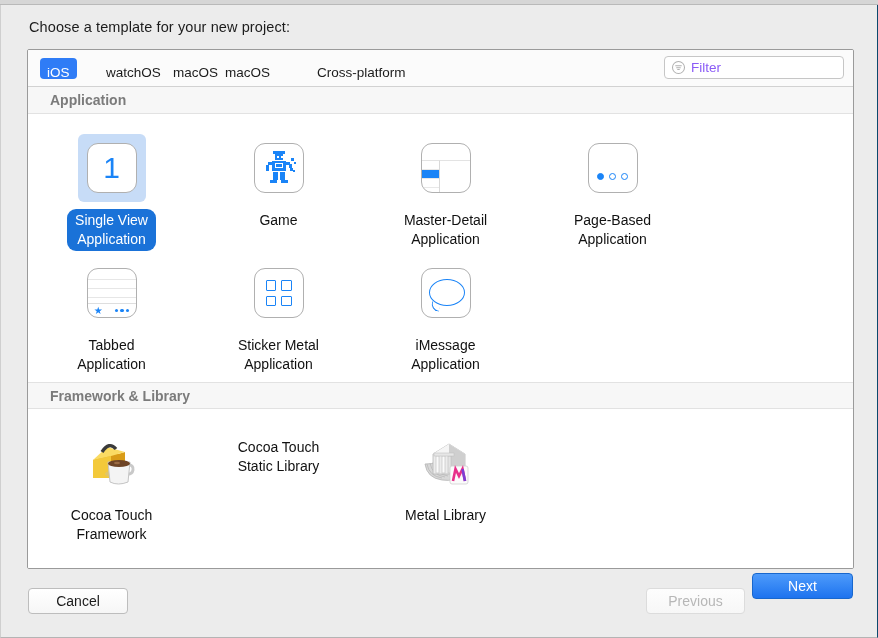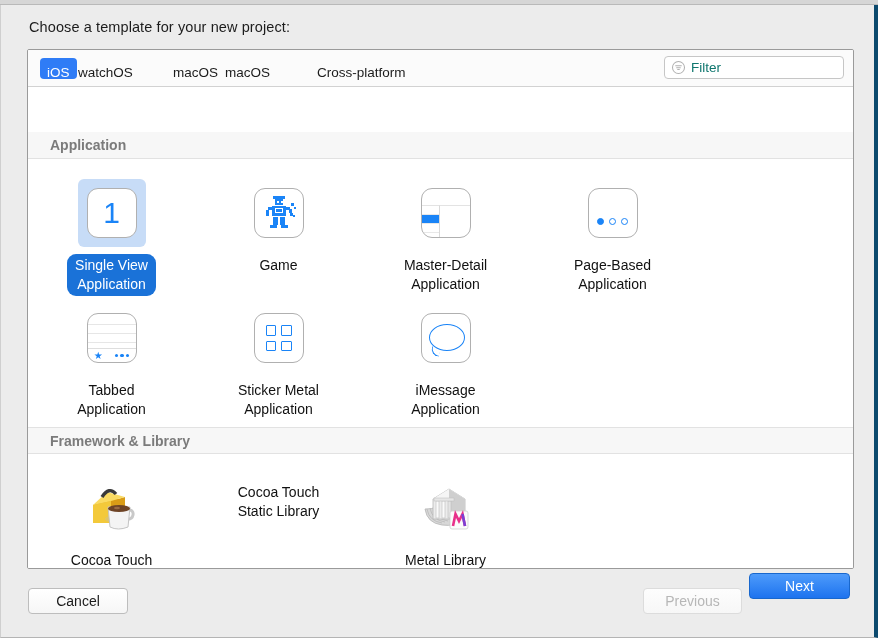--- a/index.html
+++ b/index.html
@@ -21,21 +21,21 @@
     width: 878px; height: 5px;
     background: #d6d6d6;
     border-bottom: 1px solid #b9b9b9;
   }
   .dialog-body {
     position: absolute;
     left: 0; top: 5px;
     width: 878px; height: 633px;
     background: #ececec;
     border-left: 1px solid #cfcfcf;
-    border-right: 4px solid #0c4a6e;
+    border-right: 1px solid #0c4a6e;
     border-bottom: 1px solid #b4b4b4;
   }
   .prompt {
     position: absolute;
     left: 28px; top: 14px;
     font-size: 14.5px;
     color: #1c1c1c;
     letter-spacing: 0.1px;
   }
   
@@ -76,30 +76,29 @@
     background: #ffffff;
     border: 1px solid #c6c6c6;
     border-radius: 4px;
     display: flex;
     align-items: center;
     padding: 0 6px;
   }
   .filter-icon { width: 15px; height: 15px; flex: 0 0 auto; margin-right: 5px; }
   .filter-placeholder {
     font-size: 13.5px;
-    color: #0f766e;
+    color: #8b5cf6;
   }
   
   .scrollarea {
     position: absolute;
     left: 0; top: 37px;
     width: 827px; height: 482px;
     background: #ffffff;
     border-right: 1px solid #9a9a9a;
-    margin-top: 45px;
   }
   .section-header {
     height: 27px;
     background: #f7f7f7;
     border-bottom: 1px solid #e2e2e2;
     border-top: 1px solid #e2e2e2;
     display: flex;
     align-items: center;
     padding-left: 22px;
     font-size: 14px;
@@ -211,21 +210,21 @@
   <div class="titlebar-strip"></div>
 
   <div class="dialog-body">
 
     <div class="prompt">Choose a template for your new project:</div>
 
     <div class="panel">
 
       <div class="tabbar">
         <div class="tab selected" style="left:12px;">iOS</div>
-        <div class="tab" style="left:43px;">watchOS</div>
+        <div class="tab" style="left:71px;">watchOS</div>
         <div class="tab" style="left:138px;">macOS</div>
         <div class="tab" style="left:190px;">macOS</div>
         <div class="tab" style="left:258px;margin-left:24px;">Cross-platform</div>
 
         <div class="filter-field">
           <svg class="filter-icon" viewBox="0 0 16 16">
             <circle cx="8" cy="8" r="6.4" fill="none" stroke="#b0b0b0" stroke-width="1.1"></circle>
             <line x1="4.6" y1="6.2" x2="11.4" y2="6.2" stroke="#b0b0b0" stroke-width="1.1"></line>
             <line x1="5.6" y1="8.2" x2="10.4" y2="8.2" stroke="#b0b0b0" stroke-width="1.1"></line>
             <line x1="6.7" y1="10.2" x2="9.3" y2="10.2" stroke="#b0b0b0" stroke-width="1.1"></line>

